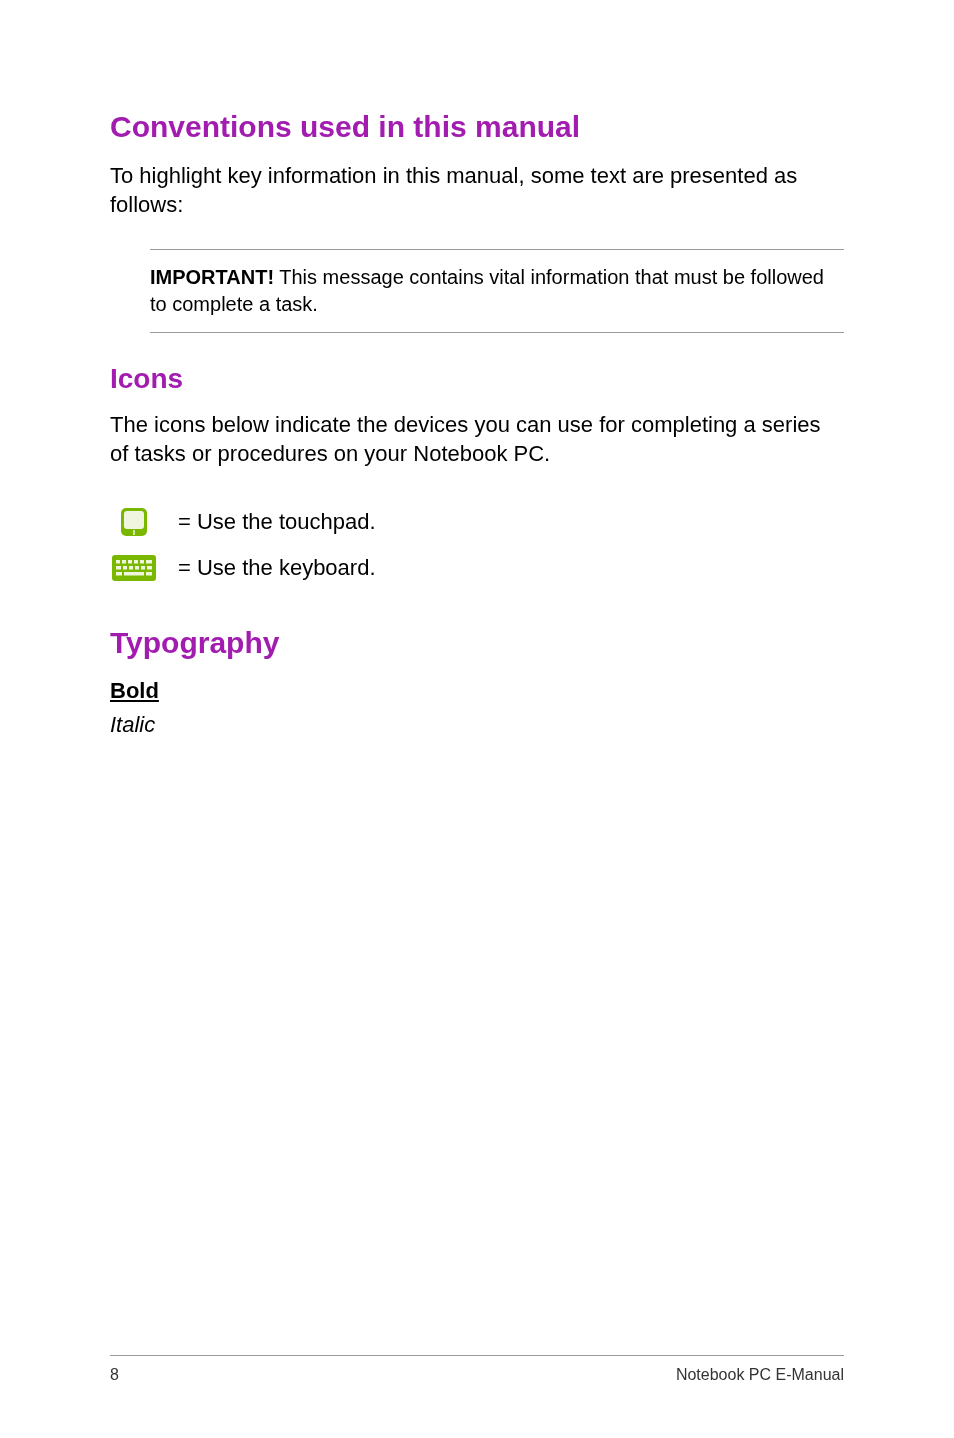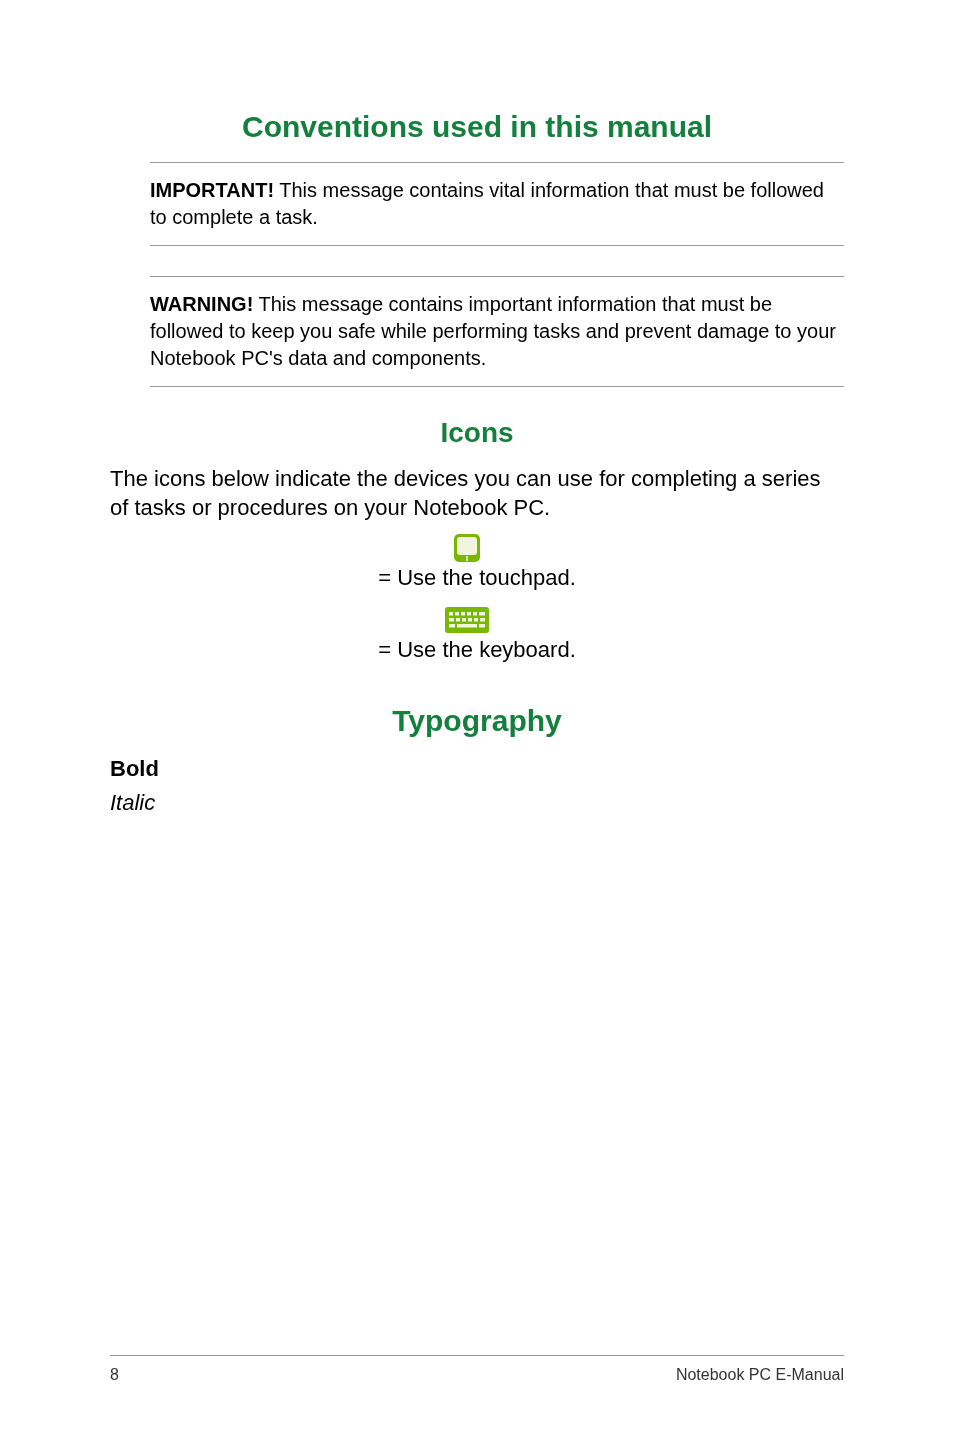--- a/index.html
+++ b/index.html
@@ -12,23 +12,22 @@
       height: 1438px;
       background: #ffffff;
       font-family: "Segoe UI", "Myriad Pro", Arial, sans-serif;
       position: relative;
       color: #000000;
     }
     .page-content {
       padding: 110px 110px 0 110px;
     }
     .heading-blue {
-      color: #15803d;
+      color: #a21caf;
       font-weight: bold;
-      text-align: center;
     }
     .h1 {
       font-size: 30px;
       margin-bottom: 18px;
     }
     .h2 {
       font-size: 28px;
       margin-bottom: 16px;
     }
     .body-text {
@@ -50,27 +49,26 @@
       font-size: 20px;
       line-height: 1.35;
     }
     .note-label {
       font-weight: bold;
     }
     .icons-section {
       margin-top: 12px;
     }
     .icons-intro {
-      margin-bottom: 9px;
+      margin-bottom: 37px;
     }
     .icon-row {
       display: flex;
       align-items: center;
       margin-bottom: 12px;
-      flex-direction: column;
     }
     .icon-box {
       width: 48px;
       height: 34px;
       display: flex;
       align-items: center;
       justify-content: center;
       margin-right: 20px;
     }
     .touchpad-svg {
@@ -92,20 +90,21 @@
       align-items: baseline;
       margin-bottom: 8px;
       font-size: 22px;
     }
     .typo-label {
       width: 62px;
       flex-shrink: 0;
     }
     .typo-label.bold {
       font-weight: bold;
+      text-decoration: underline;
     }
     .typo-label.italic {
       font-style: italic;
     }
     .footer {
       position: absolute;
       bottom: 54px;
       left: 110px;
       right: 110px;
       border-top: 1px solid #999999;
@@ -116,33 +115,29 @@
       color: #333333;
     }
   </style>
 </head>
 <body>
 
 <div class="page-content">
 
   <div>
     <h2 class="heading-blue h1">Conventions used in this manual</h2>
+    <p class="body-text intro-para">To highlight key information in this manual, some text are presented as follows:</p>
 
     <div class="note-box">
       <p class="note-content">
         <span class="note-label">IMPORTANT!</span><span> This message contains vital information that must be followed to complete a task.</span>
       </p>
     </div>
 
 
-    <div class="note-box">
-      <p class="note-content">
-        <span class="note-label">WARNING!</span><span> This message contains important information that must be followed to keep you safe while performing tasks and prevent damage to your Notebook PC's data and components.</span>
-      </p>
-    </div>
   </div>
 
   <div class="icons-section">
     <h2 class="heading-blue h2">Icons</h2>
     <p class="body-text icons-intro">The icons below indicate the devices you can use for completing a series of tasks or procedures on your Notebook PC.</p>
 
     <div class="icon-row">
       <div class="icon-box">
         <svg class="touchpad-svg" viewBox="0 0 28 30">
           <rect x="1" y="1" width="26" height="28" rx="5" ry="5" fill="#7ab800"></rect>

